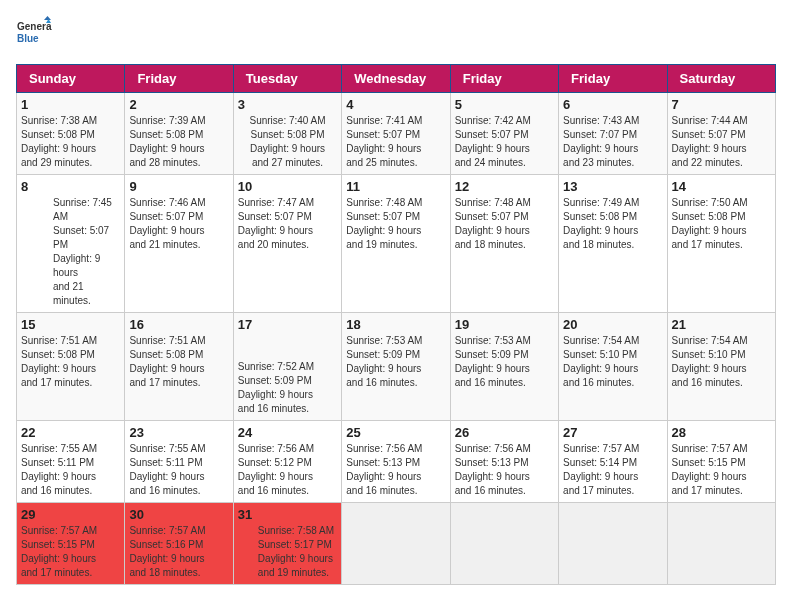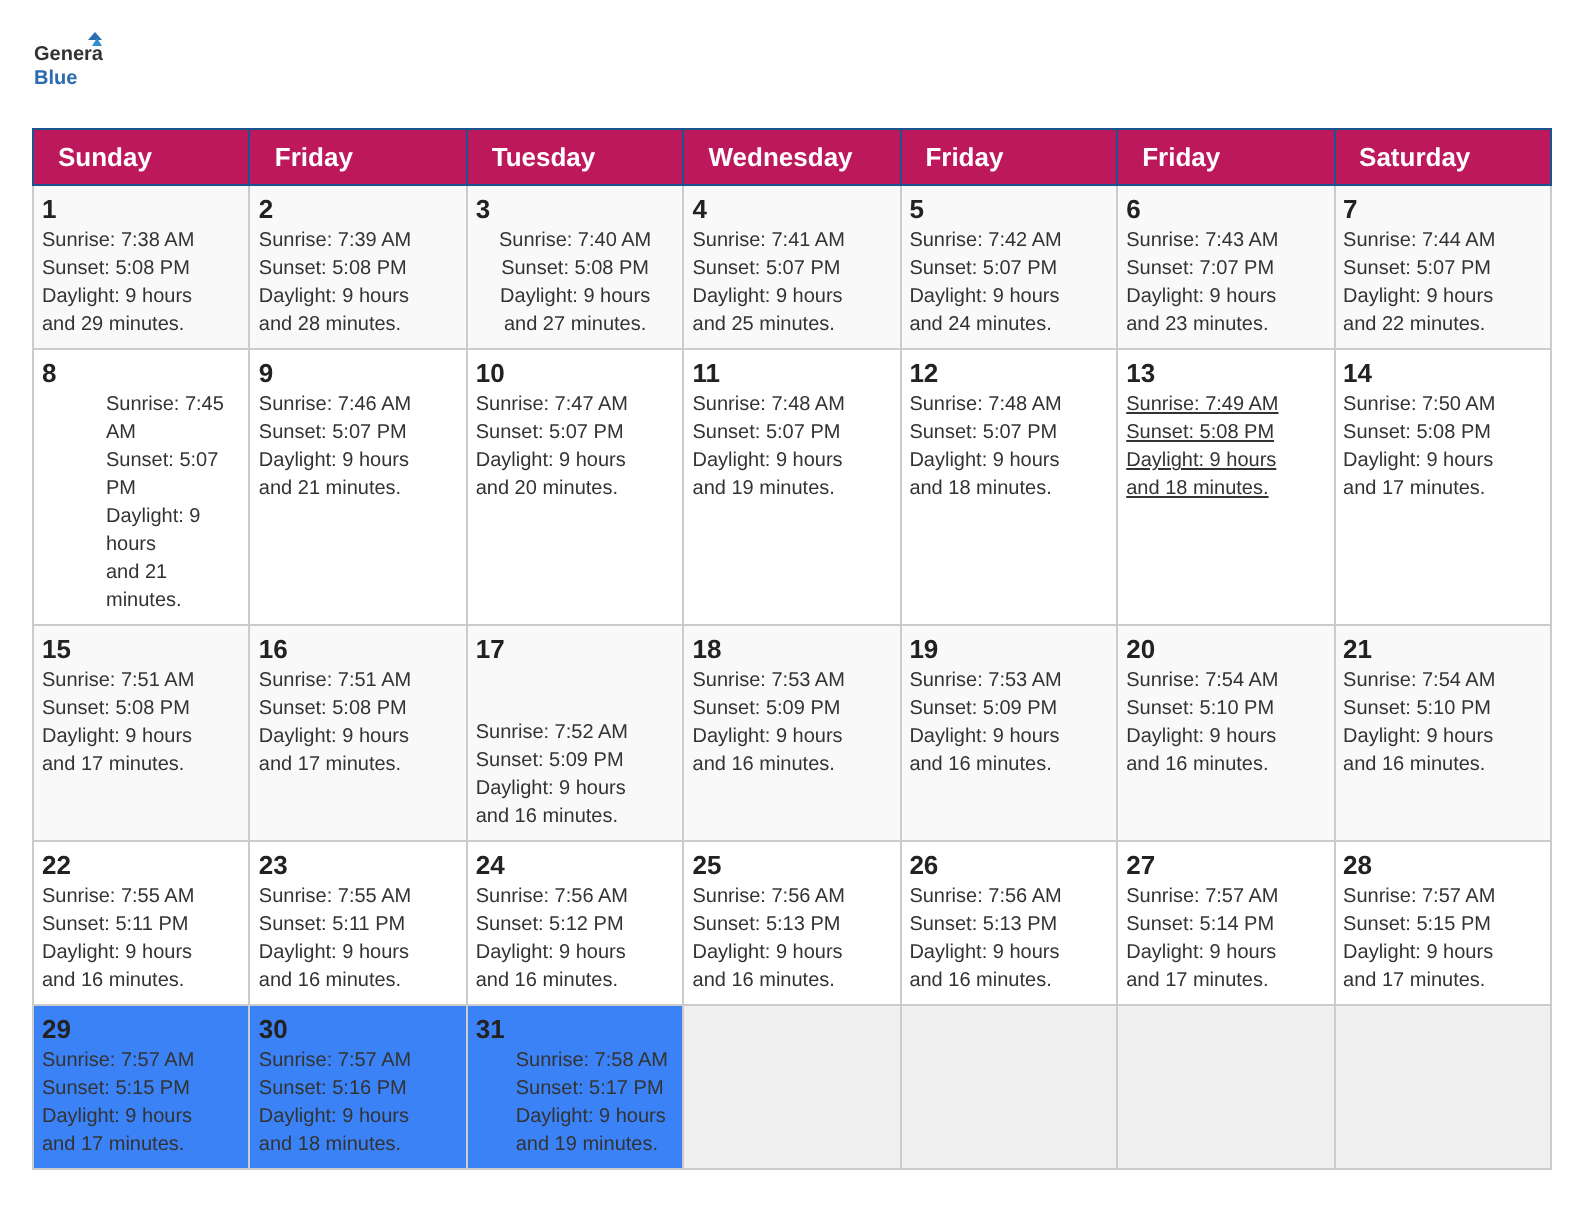--- a/index.html
+++ b/index.html
@@ -52,21 +52,21 @@
       vertical-align: top;
       padding: 4px;
       width: calc(100% / 7);
       min-height: 80px;
       background: #fff;
     }
     tbody tr:nth-child(odd) td {
       background: #f9f9f9;
     }
     tbody tr:last-child td {
-      background: #3b82f6;
+      background: #ef4444;
     }
     .day-num {
       font-size: 13px;
       font-weight: bold;
       color: #222;
       display: block;
       margin-bottom: 2px;
     }
     .day-info {
       color: #333;
@@ -191,21 +191,21 @@
         </td>
         <td>
           <span class="day-num">12</span>
           <div class="day-info" style="white-space: pre-line;">Sunrise: 7:48 AM
 Sunset: 5:07 PM
 Daylight: 9 hours
 and 18 minutes.</div>
         </td>
         <td>
           <span class="day-num">13</span>
-          <div class="day-info" style="white-space: pre-line; text-decoration: underline;">Sunrise: 7:49 AM
+          <div class="day-info" style="white-space: pre-line;">Sunrise: 7:49 AM
 Sunset: 5:08 PM
 Daylight: 9 hours
 and 18 minutes.</div>
         </td>
         <td>
           <span class="day-num">14</span>
           <div class="day-info" style="white-space: pre-line;">Sunrise: 7:50 AM
 Sunset: 5:08 PM
 Daylight: 9 hours
 and 17 minutes.</div>

